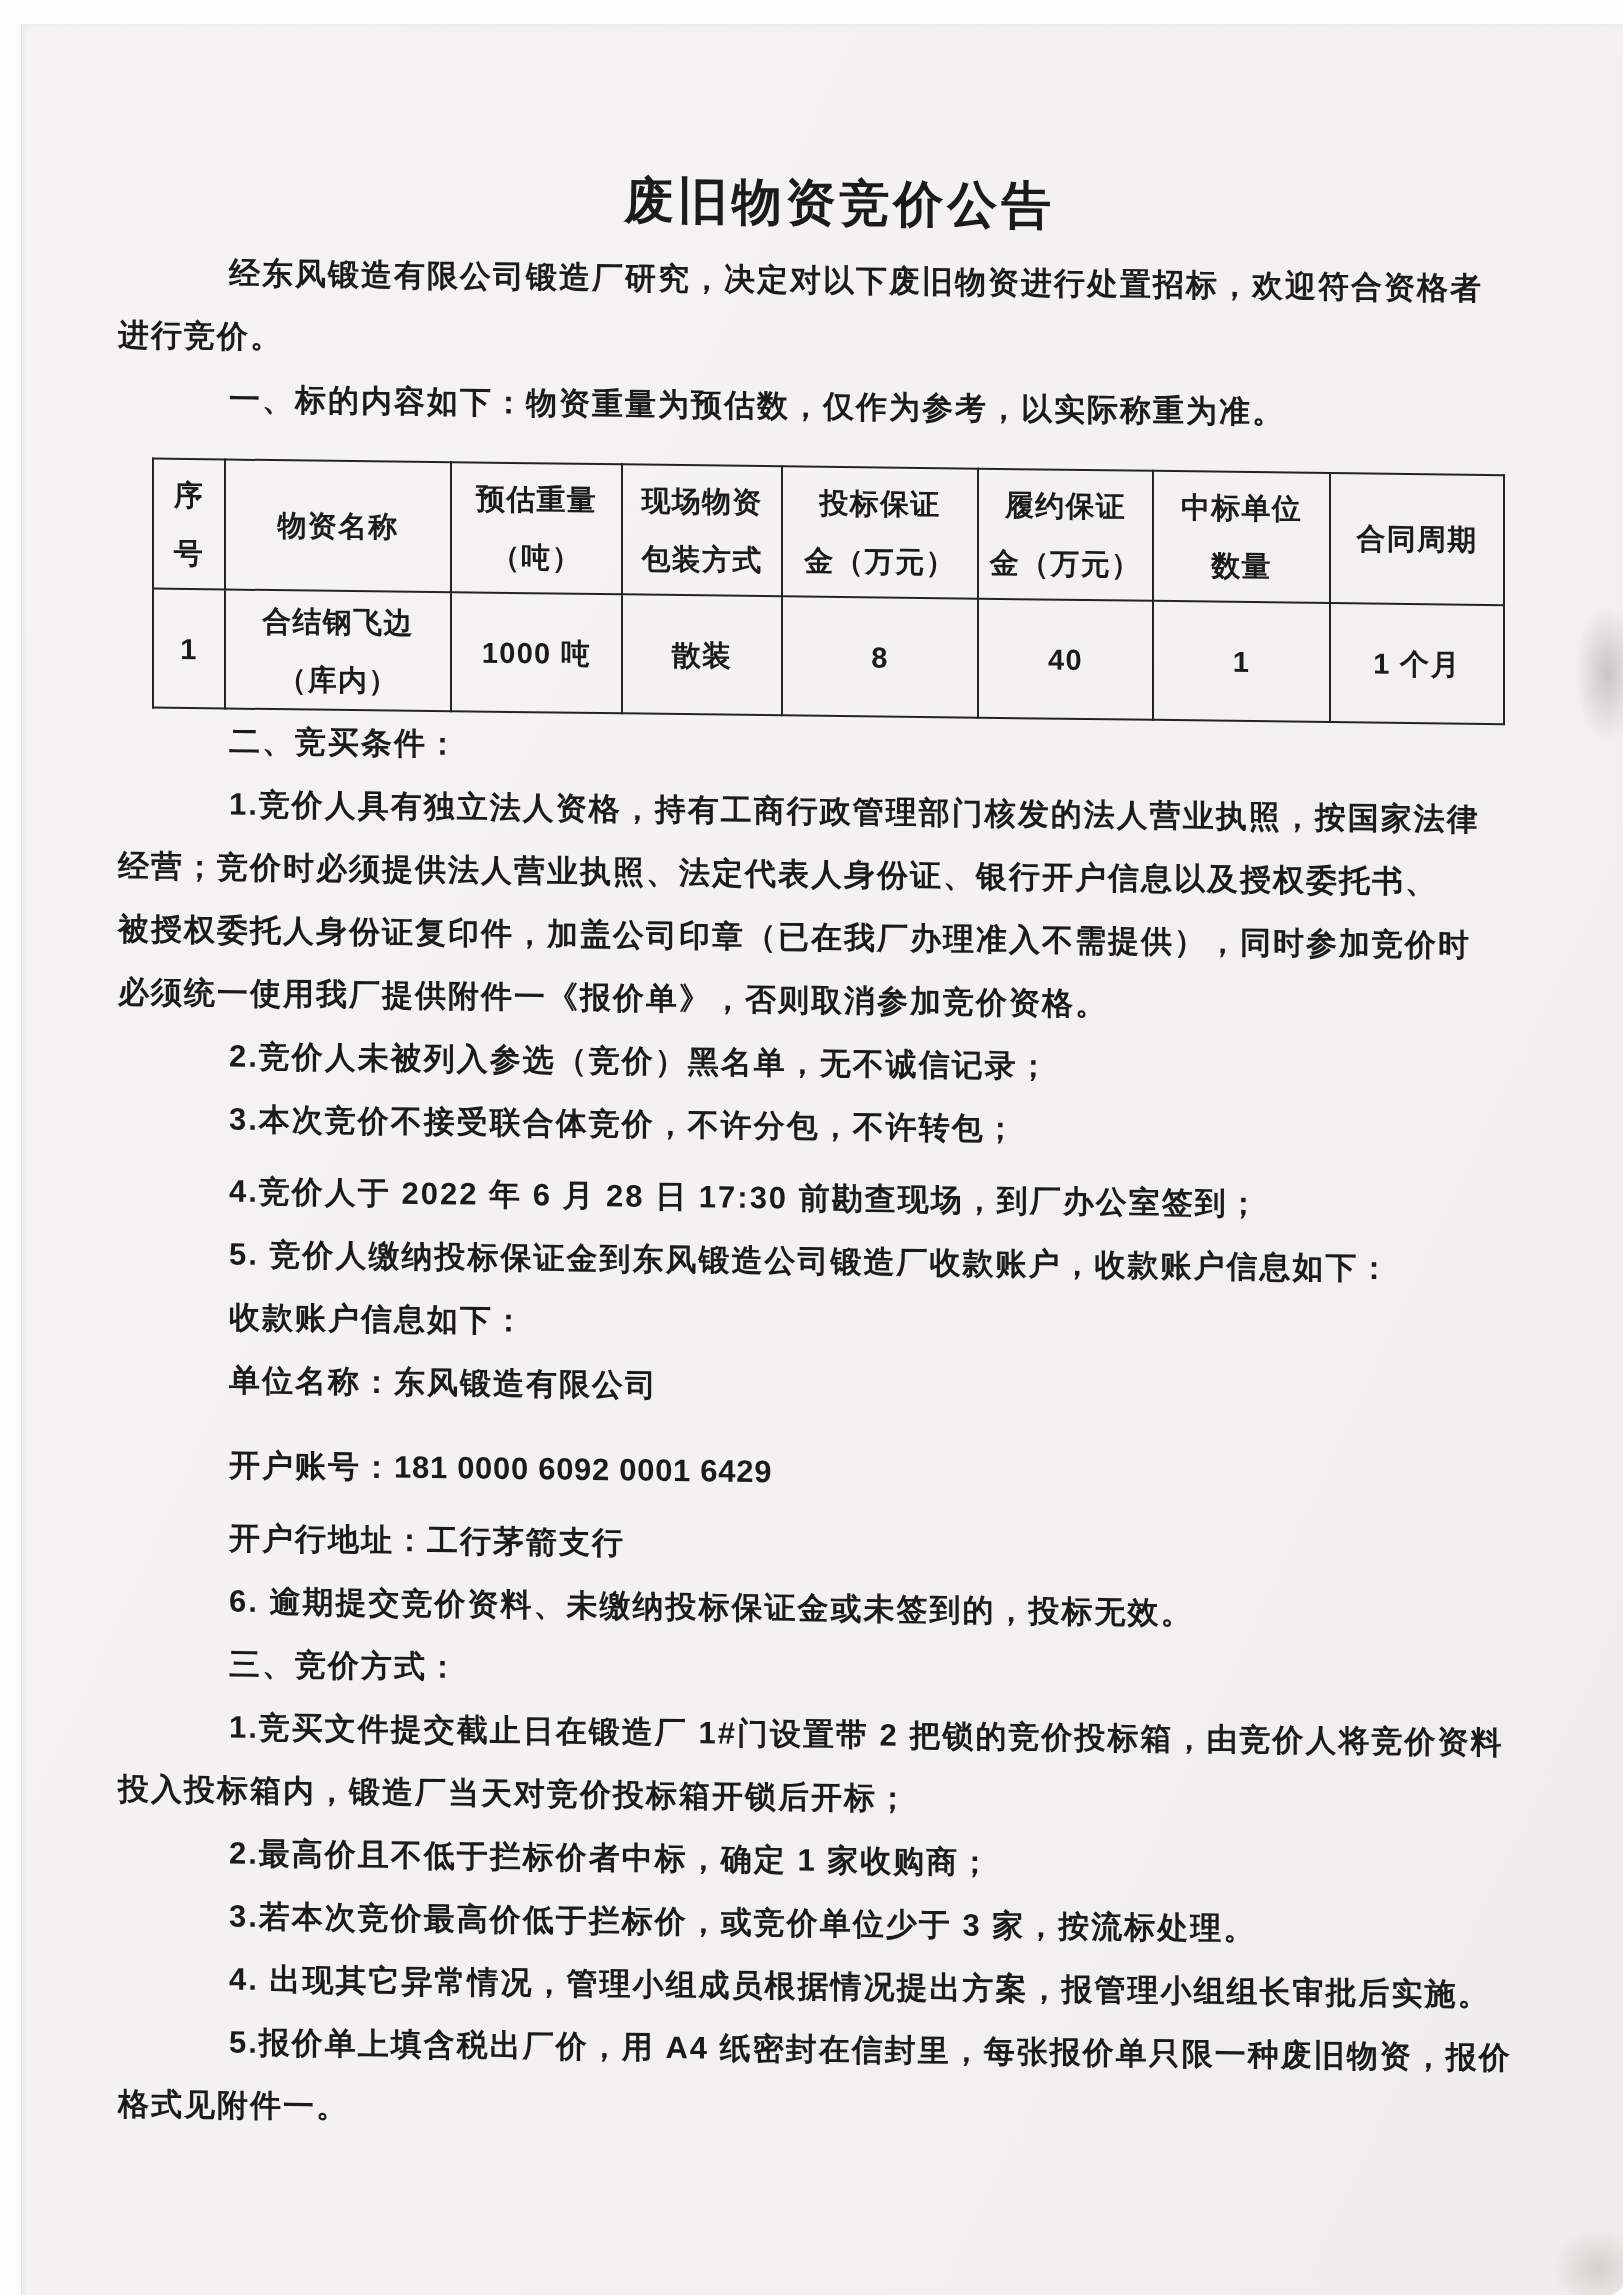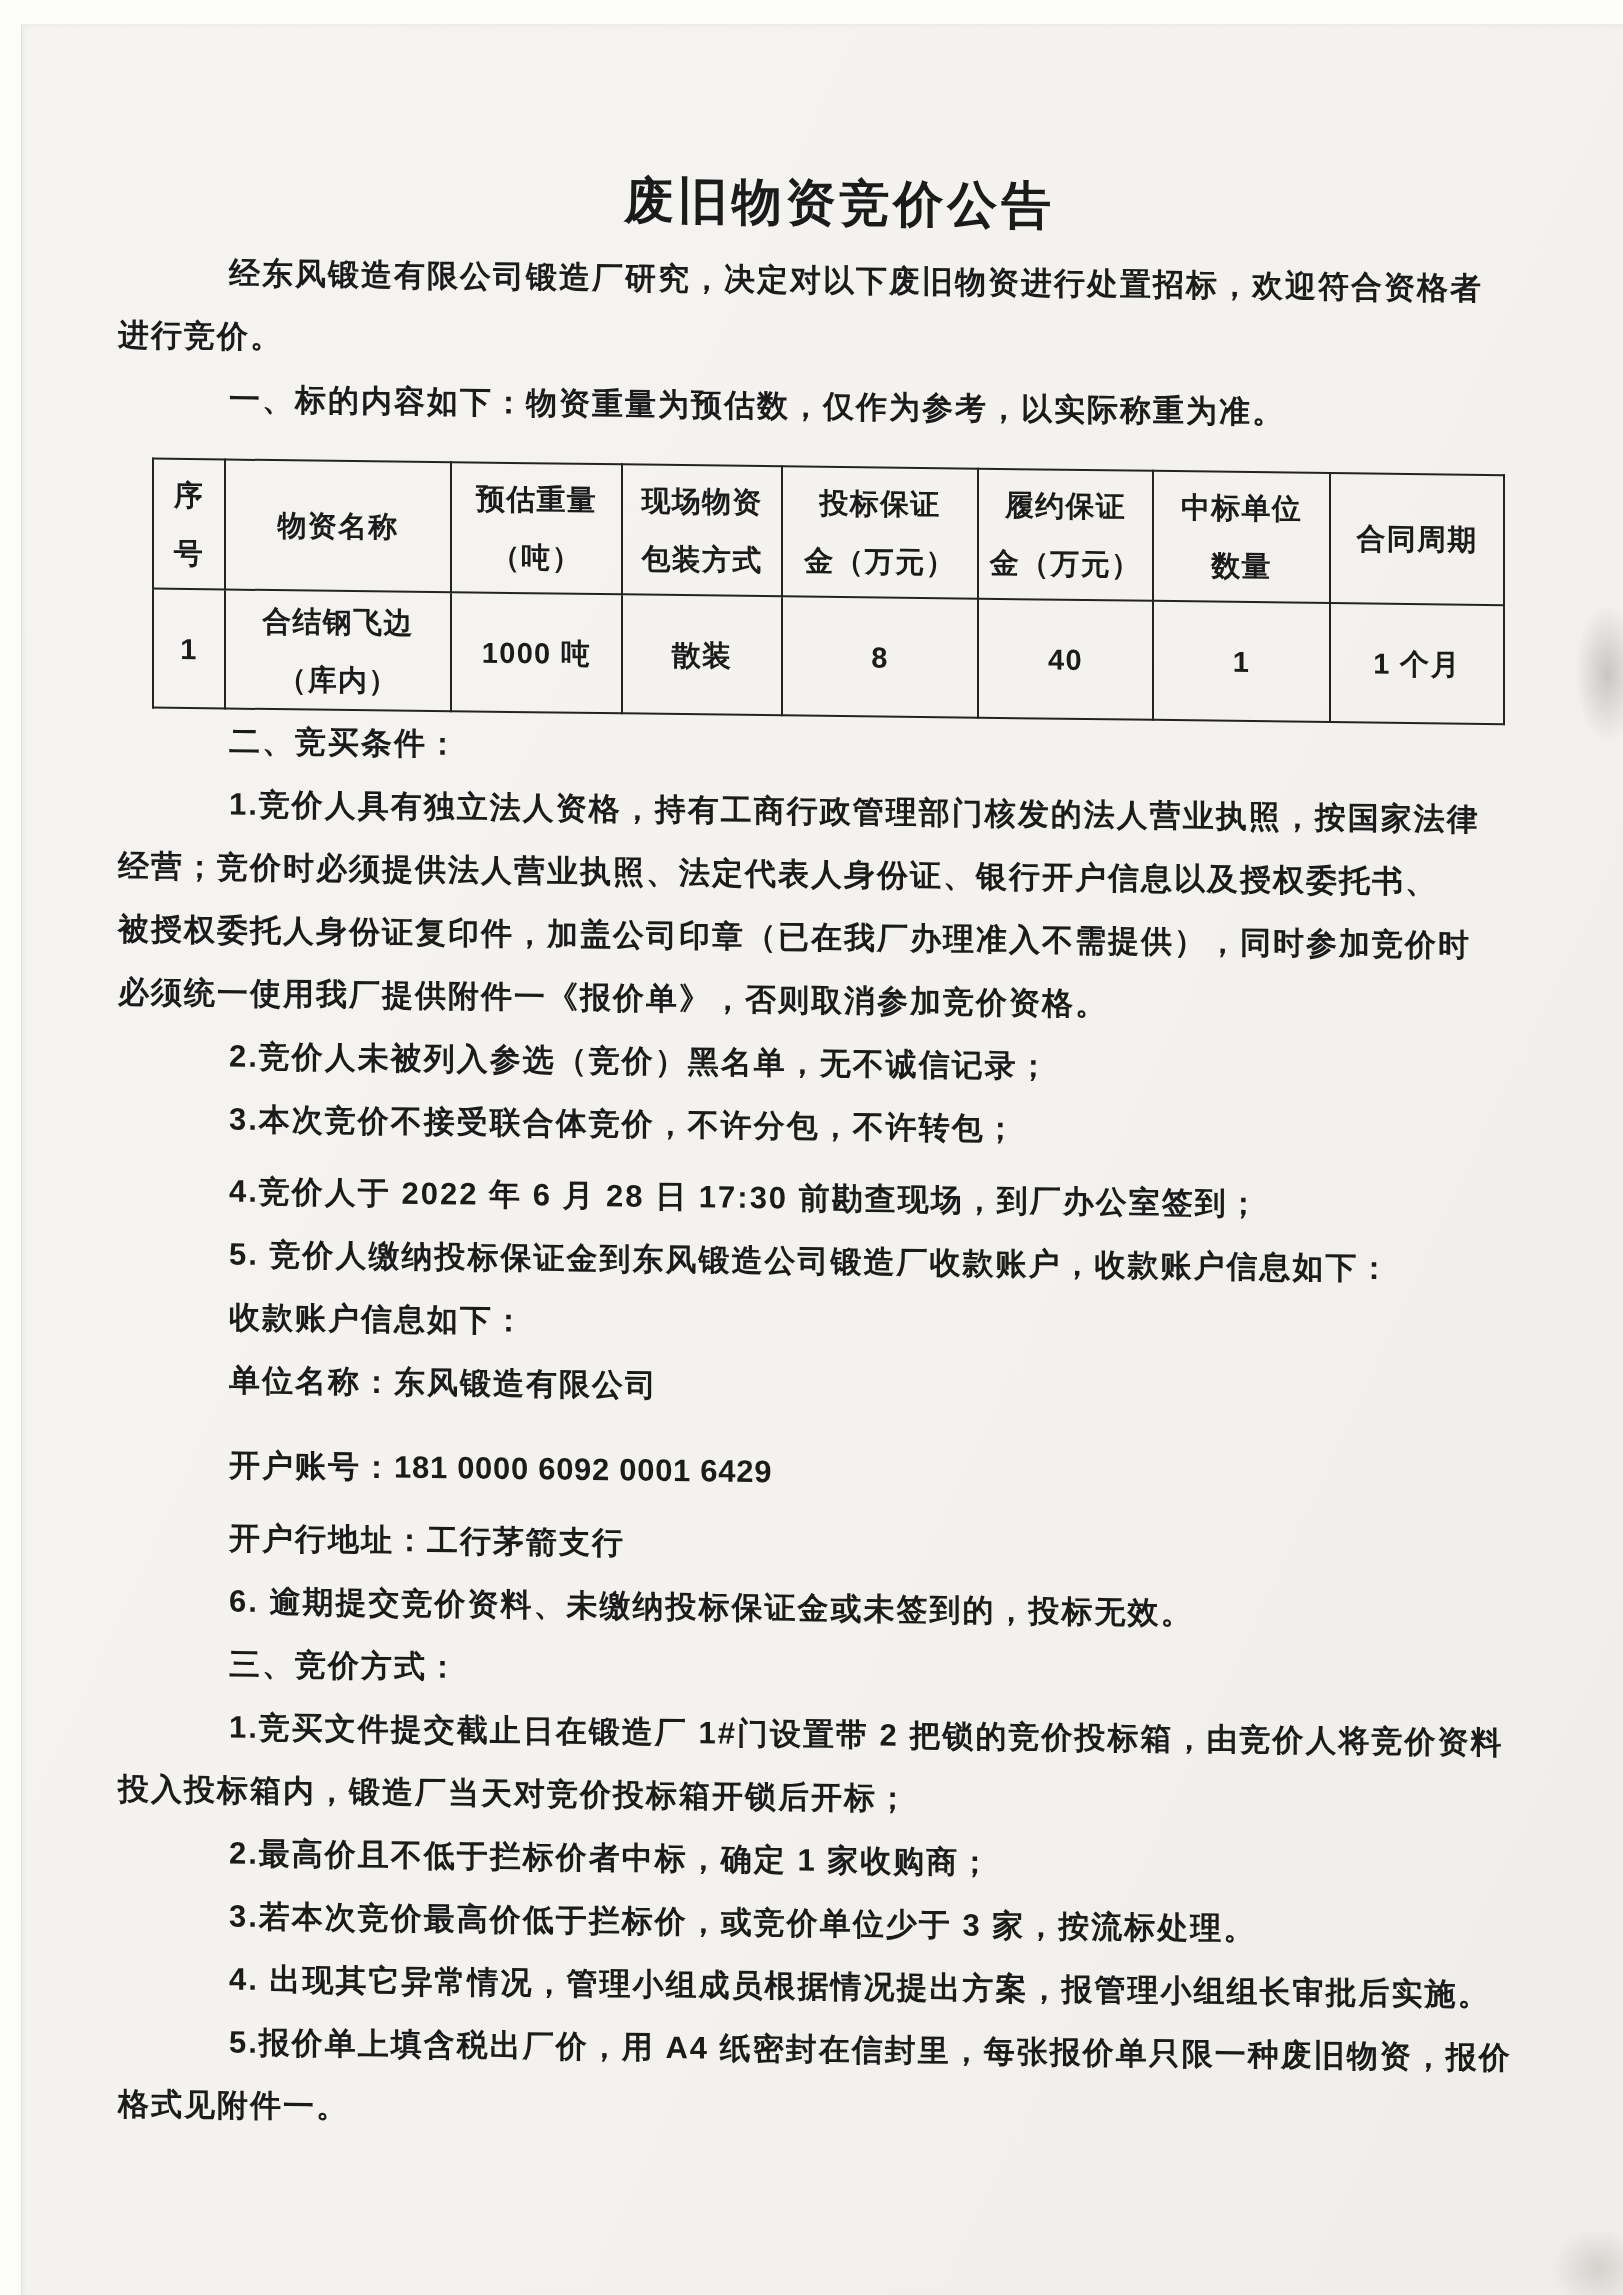--- a/index.html
+++ b/index.html
@@ -1,17 +1,17 @@
 <!DOCTYPE html>
 <html style="font-size:10.5px"><head>
 <meta charset="utf-8">
 <style>
   html,body{margin:0;padding:0;}
   body{width:1624px;height:2295px;background:#fdfdfc;font-family:"Liberation Sans","DejaVu Sans",sans-serif;}
-  .scan{position:relative;width:1624px;height:2295px;overflow:hidden;background:#fcfcfb;}
+  .scan{position:relative;width:1624px;height:2295px;overflow:hidden;background:#fcfcfb;border-radius:16px;}
   .paper{position:absolute;left:21px;top:23.6px;right:0;bottom:0;
          background:linear-gradient(115deg,#f5f4f2 0%,#f3f2ef 55%,#eeede9 100%);
          border-left:1.3px solid #e3e2de;box-shadow:inset 2px 2px 5.2px rgba(0,0,0,0.035);}
   .smudge{position:absolute;right:-16.4px;top:605px;width:65px;height:137px;
           background:radial-gradient(closest-side,rgba(150,148,144,0.45),rgba(150,148,144,0));}
   .smudge2{position:absolute;right:-19.6px;bottom:-13px;width:92px;height:79px;
           background:radial-gradient(closest-side,rgba(160,158,152,0.35),rgba(160,158,152,0));}
   .content{position:absolute;left:19.6px;top:0;width:1401px;padding:157px 0 0 98px;
            transform:skewY(0.7deg);transform-origin:0 0;color:#1b1b1b;}
   .title{font-size:50px;line-height:73px;font-weight:700;letter-spacing:3.9px;

